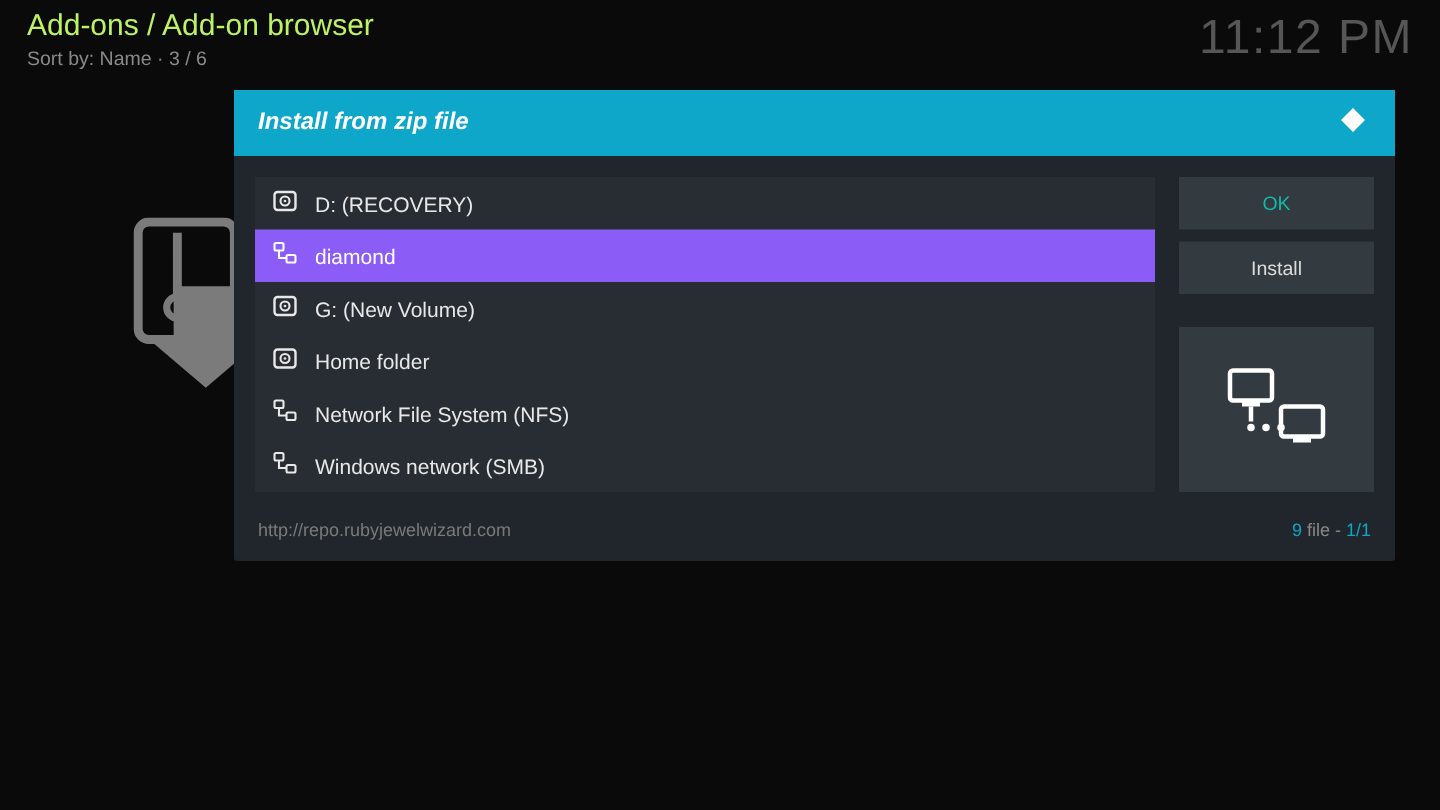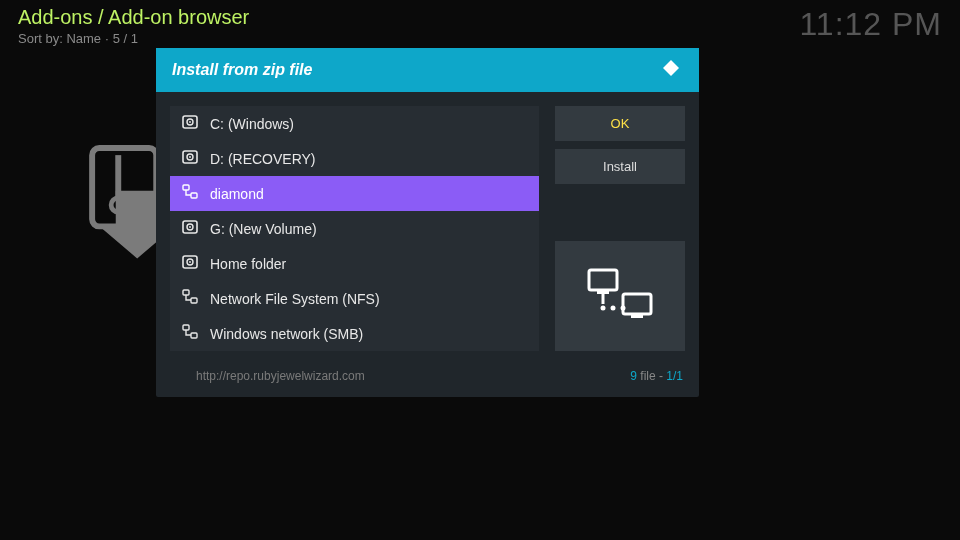--- a/index.html
+++ b/index.html
@@ -31,22 +31,22 @@
     left: 85px;
     top: 145px;
     width: 95px;
     height: 120px;
     opacity: 0.9;
   }
 
   .dialog {
     position: absolute;
     left: 156px;
-    top: 48px;
-    width: 543px;
+    top: 60px;
+    width: 774px;
     background: #20262b;
     border-radius: 2px;
   }
   .dialog-header {
     background: #0ea7c9;
     color: #fff;
     padding: 10px 16px;
     font-size: 16px;
     font-weight: bold;
     font-style: italic;
@@ -87,50 +87,49 @@
     gap: 8px;
   }
   .btn {
     background: #333a40;
     color: #ddd;
     text-align: center;
     padding: 10px 0;
     font-size: 13px;
     cursor: pointer;
   }
-  .btn.disabled { color: #fde047; }
+  .btn.disabled { color: #14b8a6; }
   .preview-box {
     margin-top: auto;
     width: 130px;
     height: 110px;
     background: #333a40;
     display: flex;
     align-items: center;
     justify-content: center;
   }
 
   .dialog-footer {
     display: flex;
     justify-content: space-between;
     padding: 10px 16px 14px 16px;
     font-size: 12px;
     color: #7a7a7a;
-    margin-left: 24px;
   }
   .footer-right { color: #888; }
   .footer-right .count { color: #0ea7c9; }
   .footer-right .page { color: #0ea7c9; }
 </style>
 </head>
 <body>
 
 <div class="topbar">
   <div class="crumbs">
     <div class="crumb-title">Add-ons / Add-on browser</div>
-    <div class="crumb-sub">Sort by: Name  ·  5 / 1</div>
+    <div class="crumb-sub">Sort by: Name  ·  3 / 6</div>
   </div>
   <div class="clock">11:12 PM</div>
 </div>
 
 <svg class="bg-icon" viewBox="0 0 80 100">
   <rect x="6" y="2" width="54" height="66" rx="6" fill="none" stroke="#888" stroke-width="5"></rect>
   <line x1="28" y1="8" x2="28" y2="44" stroke="#888" stroke-width="5"></line>
   <circle cx="28" cy="50" r="6" fill="none" stroke="#888" stroke-width="4"></circle>
   <path d="M 42 40 L 80 40 L 80 72 L 94 72 L 61 100 L 28 72 L 42 72 Z" fill="#888" transform="translate(-14,0) scale(0.95)"></path>
 </svg>
@@ -138,28 +137,20 @@
 <div class="dialog">
   <div class="dialog-header">
     <span>Install from zip file</span>
     <svg class="kodi-logo" viewBox="0 0 24 24">
       <path d="M12 2 L20 10 L12 18 L4 10 Z M12 8 L15 11 L12 14 L9 11 Z" fill="#fff"></path>
     </svg>
   </div>
 
   <div class="dialog-body">
     <div class="file-list" id="file-list">
-        <div class="file-item">
-          <span style="color: rgb(232, 232, 232);"><svg class="file-icon" viewBox="0 0 16 16">
-              <rect x="1" y="2" width="14" height="12" rx="2" fill="none" stroke="currentColor" stroke-width="1.6"></rect>
-              <circle cx="8" cy="8" r="3" fill="none" stroke="currentColor" stroke-width="1.4"></circle>
-              <circle cx="8" cy="8" r="0.9" fill="currentColor"></circle>
-            </svg></span>
-          <span>C: (Windows)</span>
-        </div>
         <div class="file-item">
           <span style="color: rgb(232, 232, 232);"><svg class="file-icon" viewBox="0 0 16 16">
               <rect x="1" y="2" width="14" height="12" rx="2" fill="none" stroke="currentColor" stroke-width="1.6"></rect>
               <circle cx="8" cy="8" r="3" fill="none" stroke="currentColor" stroke-width="1.4"></circle>
               <circle cx="8" cy="8" r="0.9" fill="currentColor"></circle>
             </svg></span>
           <span>D: (RECOVERY)</span>
         </div>
         <div class="file-item selected">
           <span style="color: rgb(255, 255, 255);"><svg class="file-icon" viewBox="0 0 16 16">

